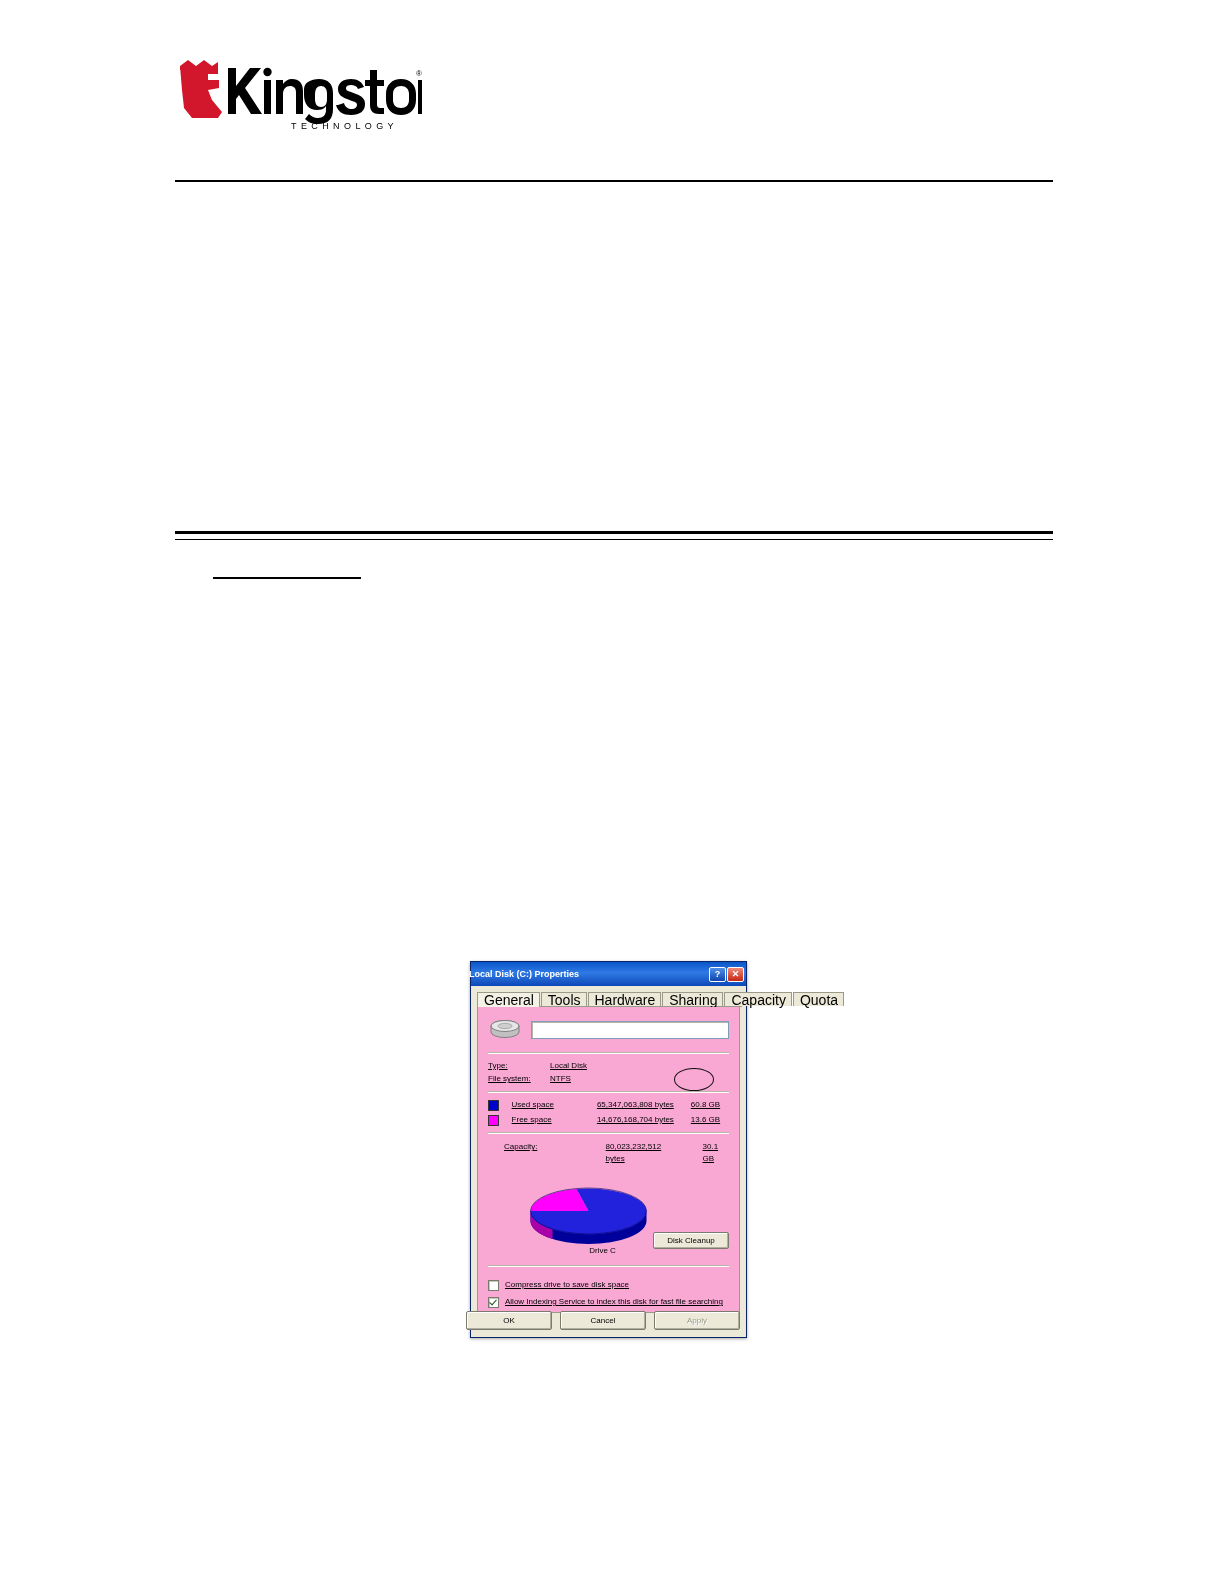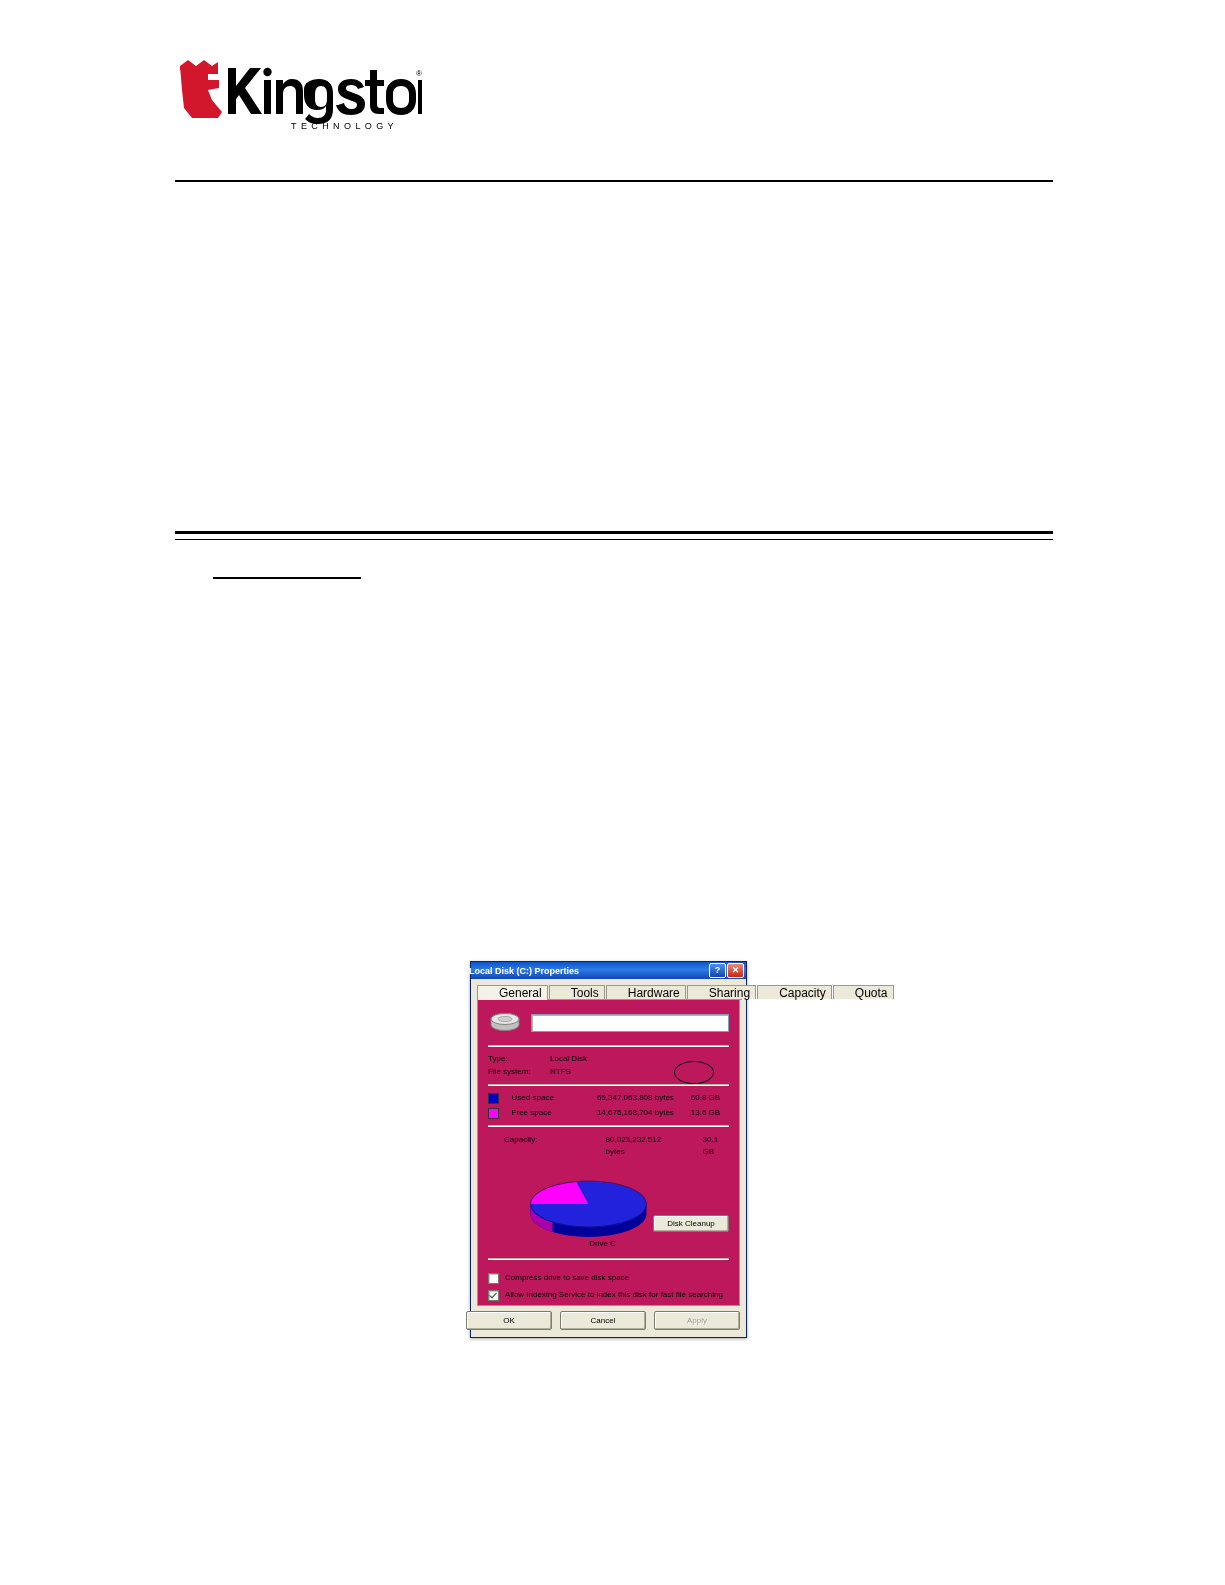--- a/index.html
+++ b/index.html
@@ -69,21 +69,21 @@
     left: 470px;
     top: 961px;
     width: 275px;
     height: 375px;
     background: #ece9d8;
     border: 1px solid #0a246a;
     box-shadow: 0 1px 3px rgba(0,0,0,0.35);
     font-size: 8.5px;
   }
   .titlebar {
-    height: 17px;
+    height: 24px;
     background: linear-gradient(to bottom, #0a56c8 0%, #2f7ae5 45%, #0d47b8 100%);
     display: flex;
     align-items: center;
     padding: 0 2px 0 4px;
     color: #ffffff;
   }
   .titlebar .title {
     flex: 1;
     font-size: 9px;
     font-weight: bold;
@@ -116,43 +116,44 @@
     display: flex;
     align-items: flex-end;
     height: 16px;
     border-bottom: 1px solid #9a9a8a;
     margin: 1px 0 0 2px;
   }
   .tab {
     border: 1px solid #9a9a8a;
     border-bottom: none;
     background: #ece9d8;
-    padding: 2px 5px 1px 21px;
-    font-size: 12px;
+    padding: 2px 5px 1px 6px;
+    font-size: 14px;
     line-height: 10px;
     margin-right: 1px;
     color: #000;
     white-space: nowrap;
   }
   .tab.active {
     background: #f4f2e6;
     position: relative;
     top: 1px;
     padding-bottom: 2px;
     font-weight: normal;
   }
   .tabpanel {
     border: 1px solid #9a9a8a;
     border-top: none;
-    background: #be185d;
+    background: #f9a8d4;
     margin: 0 2px;
     padding: 10px 10px 8px 10px;
     height: 306px;
     box-sizing: border-box;
     position: relative;
+    text-decoration: underline;
   }
 
   .vol-row {
     display: flex;
     align-items: center;
     gap: 9px;
     margin-bottom: 9px;
   }
   .drive-icon { width: 34px; height: 26px; }
   .vol-name {
@@ -233,21 +234,21 @@
     font-size: 8px;
     line-height: 13px;
     text-align: center;
     padding: 1px 4px;
     box-shadow: inset -1px -1px 0 #b0ae9e, inset 1px 1px 0 #ffffff;
     color: #000;
   }
   .cleanup-btn {
     position: absolute;
     right: 0;
-    bottom: 14px;
+    bottom: 4px;
     width: 66px;
   }
   .checks { margin-top: 12px; }
   .check-row {
     display: flex;
     align-items: flex-end;
     font-size: 8px;
     line-height: 12px;
     margin-bottom: 5px;
   }

